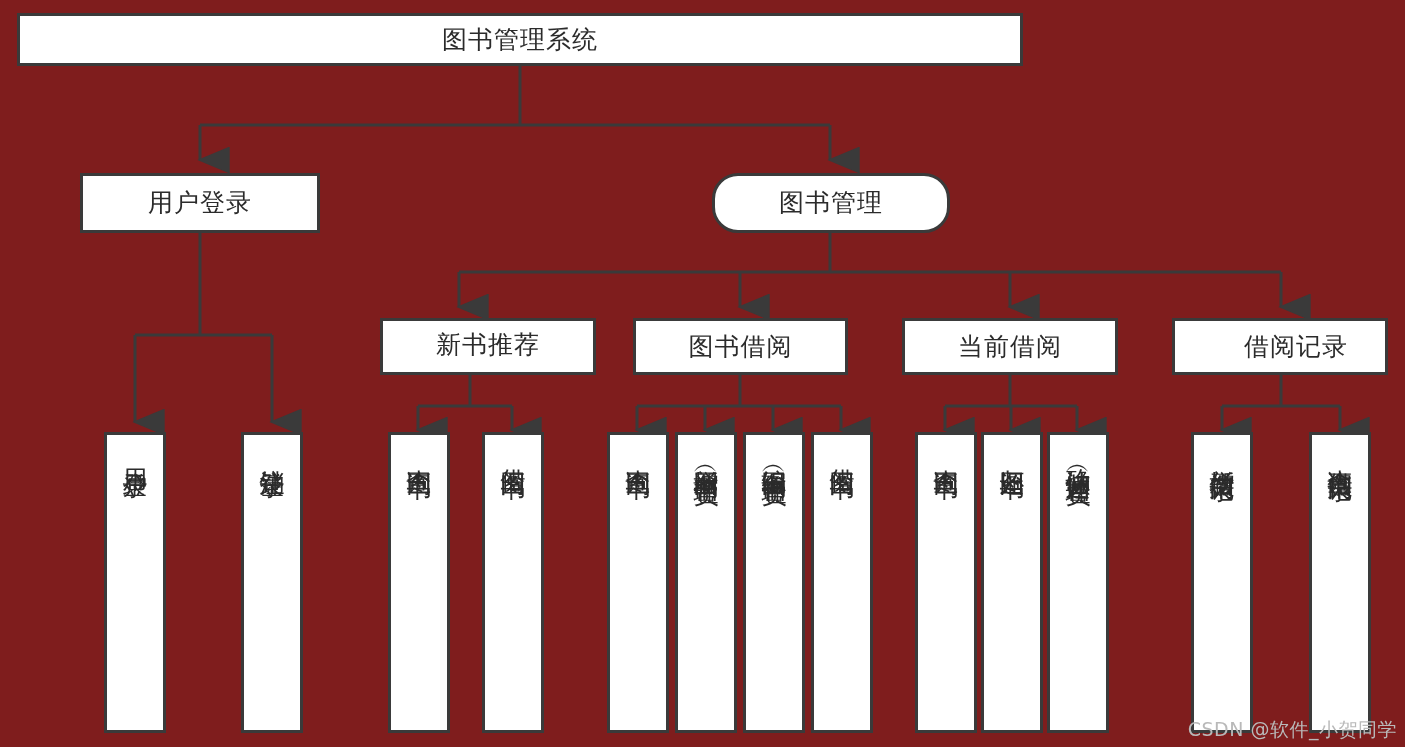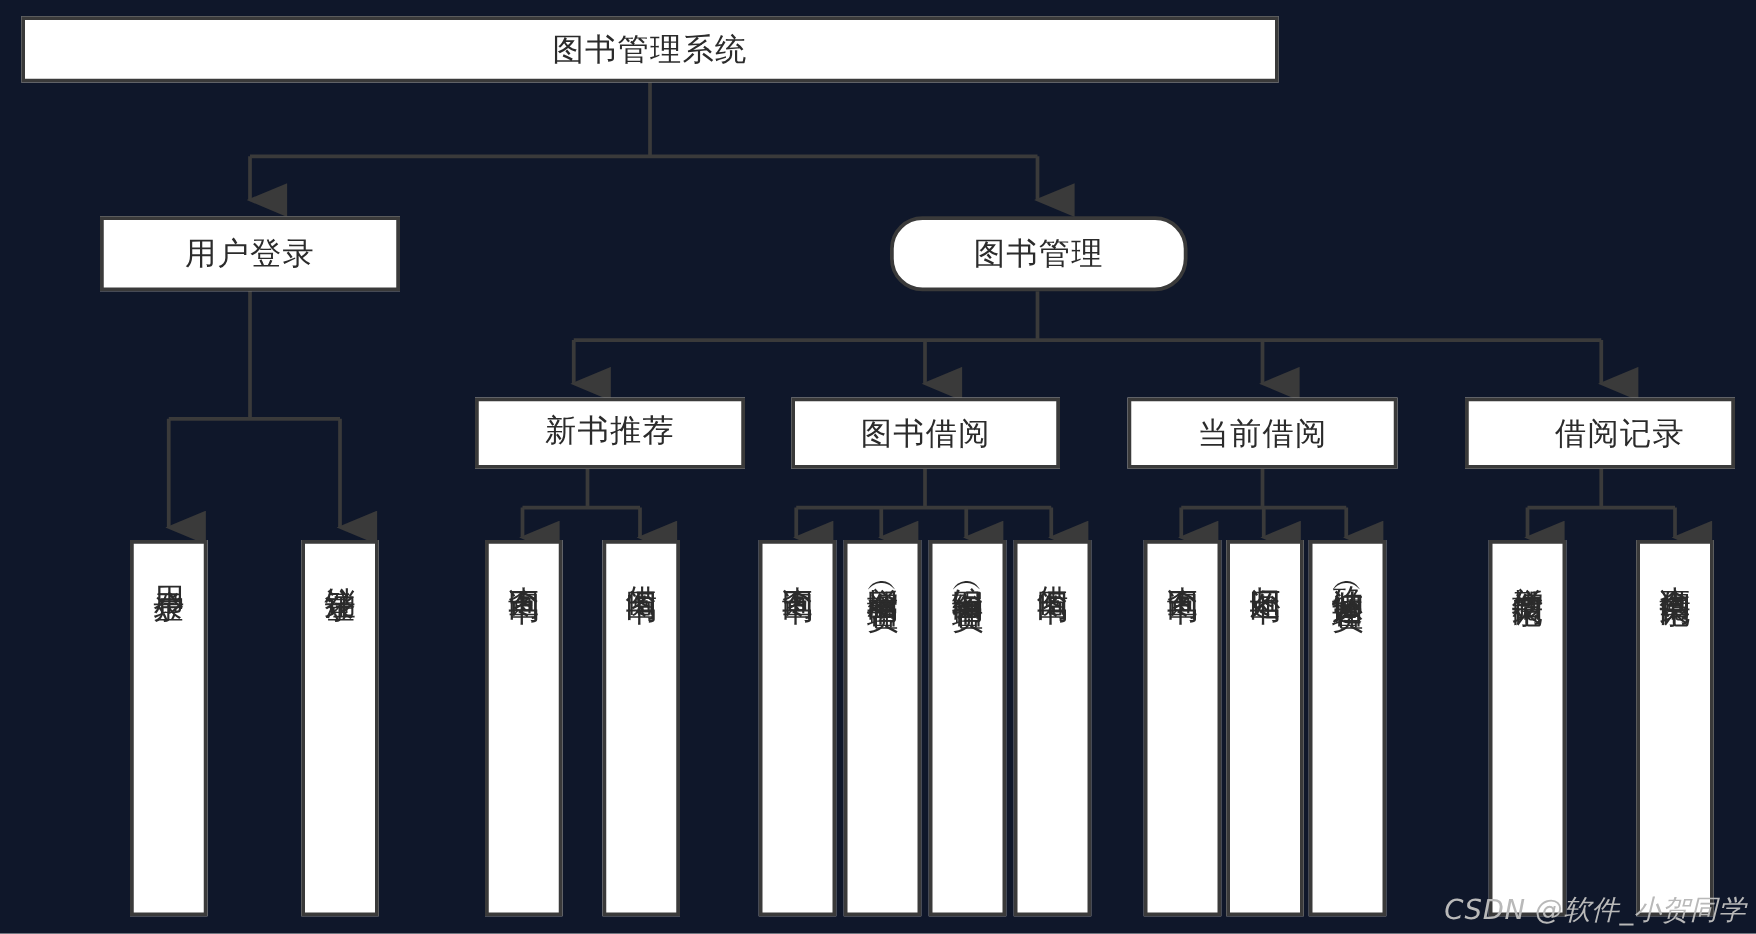--- a/index.html
+++ b/index.html
@@ -5,21 +5,21 @@
 <style>
   html, body {
     margin: 0;
     padding: 0;
     background: #ffffff;
   }
   #canvas {
     position: relative;
     width: 1405px;
     height: 747px;
-    background: #0f172a;
+    background: #7f1d1d;
     font-family: "DejaVu Sans", "Liberation Sans", sans-serif;
     overflow: hidden;
   }
   #wires {
     position: absolute;
     left: 0;
     top: 0;
     width: 1405px;
     height: 747px;
     pointer-events: none;
@@ -54,26 +54,25 @@
     max-height: 278px;
     color: #2b2b2b;
   }
   .vert.tall .vlabel {
     max-height: 296px;
   }
   #watermark {
     position: absolute;
     right: 8px;
     bottom: 4px;
-    font-size: 22px;
+    font-size: 19px;
     color: #b9b9b9;
     letter-spacing: 0.5px;
     white-space: nowrap;
     user-select: none;
-    font-style: italic;
   }
 </style>
 </head>
 <body>
 
 <div id="canvas">
 
   <svg id="wires" viewBox="0 0 1405 747" xmlns="http://www.w3.org/2000/svg">
     <defs>
       <marker id="arrow" viewBox="0 0 10 12" refX="5" refY="11" markerWidth="9" markerHeight="11" orient="auto-start-reverse">

